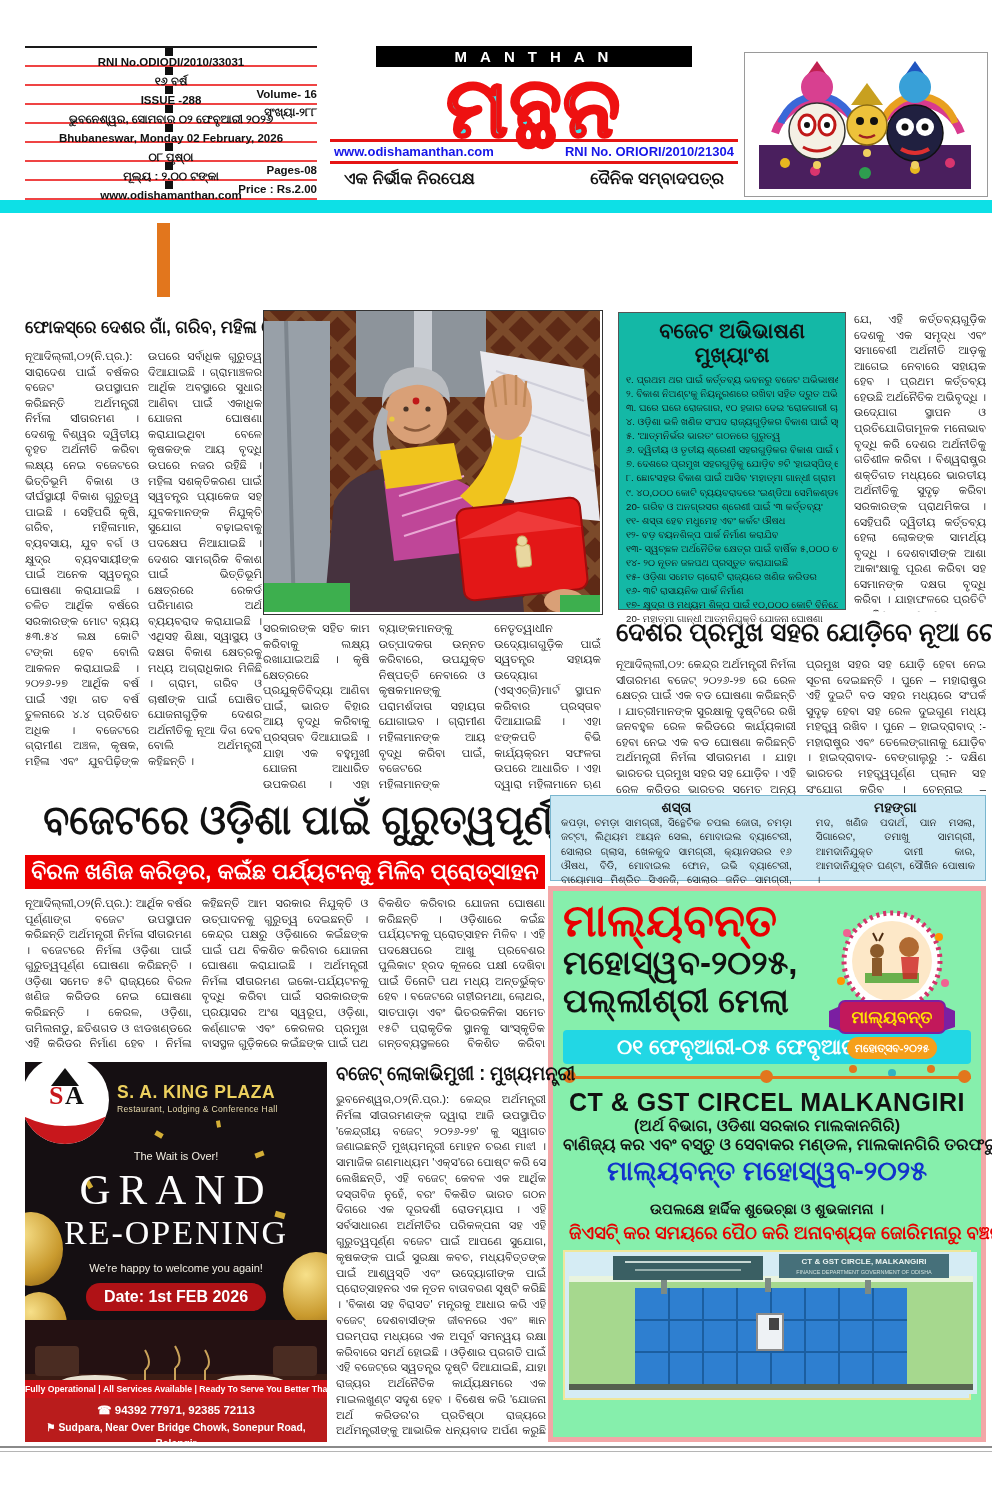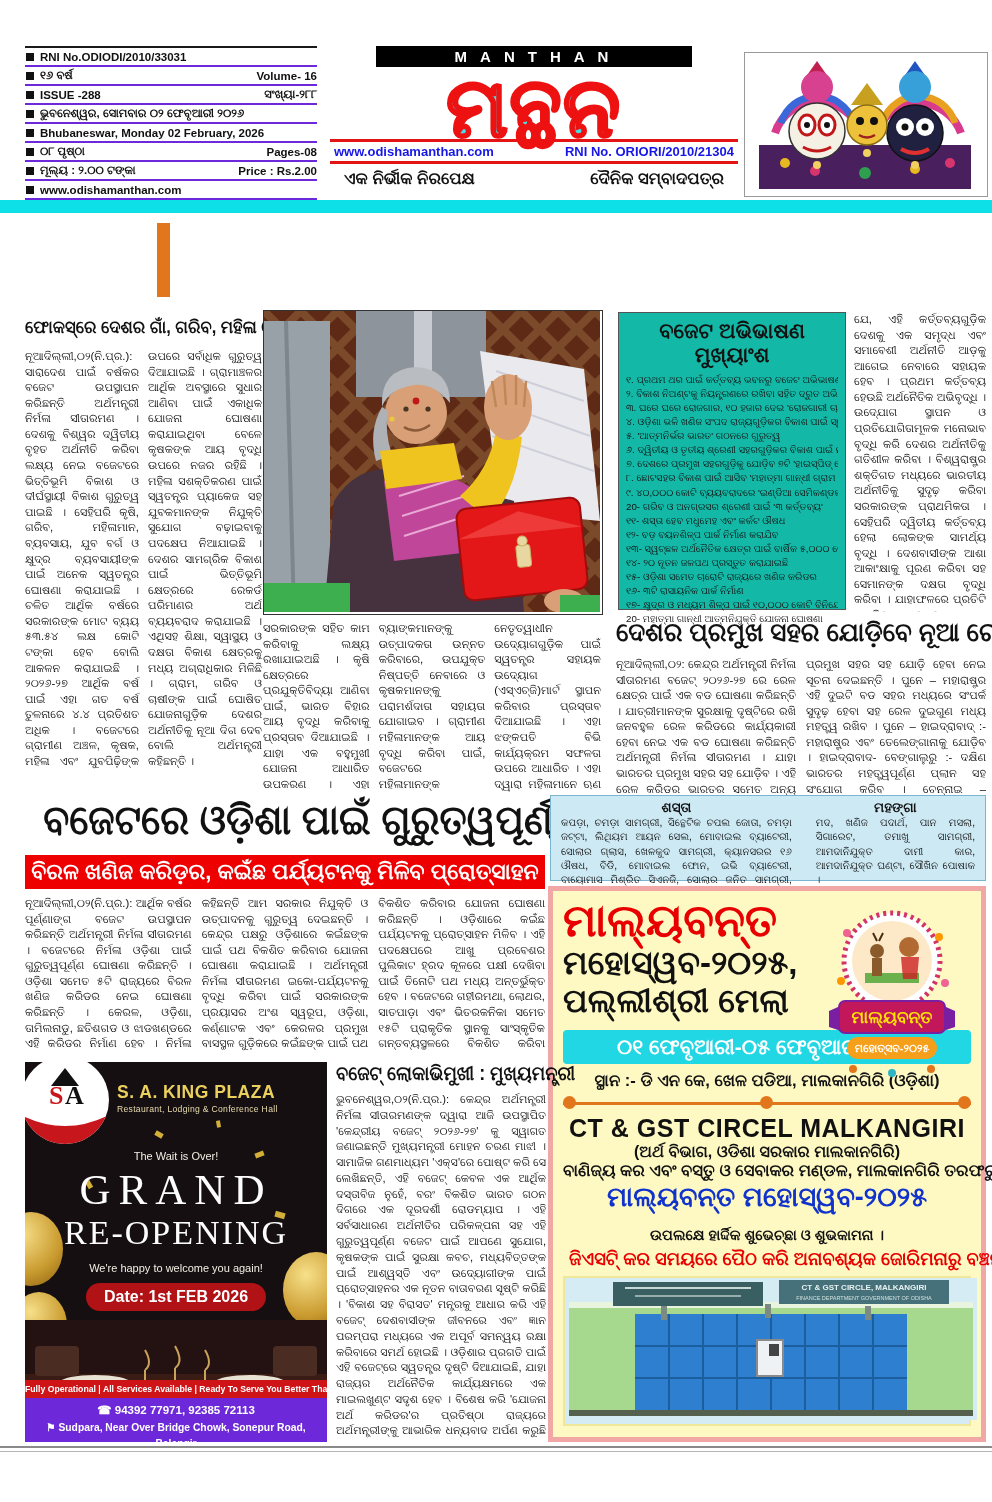--- a/index.html
+++ b/index.html
@@ -1,20 +1,20 @@
 <!DOCTYPE html>
 <html><head>
 <meta charset="utf-8">
 <style>
   html,body{margin:0;padding:0;background:#e8e8e8;}
   .page{position:relative;width:992px;height:1502px;background:#fff;margin:0 auto;
         font-family:"Liberation Sans",sans-serif;color:#111;overflow:hidden;}
   
   .info-box{position:absolute;left:25px;top:46px;width:292px;border-top:2px solid #1a1a1a;}
-  .info-row{display:flex;align-items:center;border-bottom:2px solid #6d28d9;height:17px;font-size:11.5px;font-weight:bold;}
+  .info-row{display:flex;align-items:center;border-bottom:2px solid #ef4444;height:17px;font-size:11.5px;font-weight:bold;flex-direction:column;}
   .sq{width:8px;height:8px;background:#111;margin:0 6px 0 1px;flex:none;}
   .info-l{white-space:nowrap;}
   .info-r{margin-left:auto;white-space:nowrap;}
   .mast{position:absolute;left:330px;top:46px;width:408px;text-align:center;}
   .mast-bar{background:#000;color:#fff;font-weight:bold;letter-spacing:13px;font-size:15px;height:21px;line-height:21px;width:316px;margin:0 auto;padding-left:8px;box-sizing:border-box;}
   .mast-logo{position:relative;z-index:2;font-size:82px;line-height:1.0;height:98px;font-weight:bold;color:#3fe3ec;
              -webkit-text-stroke:3px #ee1111;letter-spacing:2px;}
   .mast-links{display:flex;justify-content:space-between;border-top:3px solid #e51414;border-bottom:3px solid #e51414;
               padding:2px 4px;font-size:13px;font-weight:bold;color:#1616e8;margin-top:-26px;position:relative;z-index:1;}
   .mast-tags{display:flex;justify-content:space-between;font-size:16.5px;font-weight:bold;padding:5px 14px 0 14px;}
@@ -42,21 +42,21 @@
           font-size:22px;font-weight:bold;line-height:34px;white-space:nowrap;}
   .od-body{position:absolute;left:25px;top:896px;width:520px;height:162px;column-count:3;column-gap:10px;}
   
   .price-box{position:absolute;left:550px;top:795px;width:436px;height:86px;background:#cde9f4;border:1px solid #79b6cf;
              display:flex;padding:4px 10px;box-sizing:border-box;gap:24px;}
   .price-col1{flex:1.45;}
   .price-col2{flex:1;}
   .price-title{text-align:center;font-weight:bold;font-size:13.5px;}
   .price-items{font-size:10.2px;line-height:1.4;text-align:justify;}
   
-  .maly{position:absolute;left:548px;top:886px;width:438px;height:556px;background:#fef9c3;border:5px solid #f2a7a7;
+  .maly{position:absolute;left:548px;top:886px;width:438px;height:556px;background:#86efac;border:5px solid #f2a7a7;
         box-sizing:border-box;padding:6px 10px;}
   .maly-title{color:#e80000;font-size:45px;font-weight:bold;line-height:1.05;}
   .maly-sub{font-size:33px;font-weight:bold;line-height:1.15;}
   .maly-emblem{position:absolute;right:14px;top:12px;width:150px;height:180px;}
   .maly-date{background:#22d7e4;color:#fff;font-weight:bold;font-size:21px;text-align:center;border-radius:4px;
              height:34px;line-height:34px;margin-top:10px;white-space:nowrap;}
   .maly-venue{text-align:center;font-weight:bold;font-size:16.5px;margin-top:7px;white-space:nowrap;}
   .maly-div{position:relative;height:14px;margin:6px 0 4px 0;}
   .maly-div .line{position:absolute;top:6px;left:0;right:0;border-top:3px solid #e2761d;}
   .maly-div .dot{position:absolute;top:0;width:13px;height:13px;border-radius:50%;background:#e2761d;}
@@ -75,21 +75,21 @@
   .kp-title{position:absolute;left:92px;top:20px;color:#ecd05e;font-weight:bold;font-size:17.5px;letter-spacing:0.5px;white-space:nowrap;}
   .kp-sub{position:absolute;left:92px;top:42px;font-size:8.6px;color:#e9dcae;letter-spacing:0.3px;white-space:nowrap;}
   .kp-wait{position:absolute;left:0;right:0;top:88px;text-align:center;font-size:11px;color:#f2eee2;}
   .kp-grand{position:absolute;left:0;right:0;top:103px;text-align:center;font-family:"Liberation Serif",serif;font-size:43px;letter-spacing:8px;color:#fdfdfd;}
   .kp-reopen{position:absolute;left:0;right:0;top:152px;text-align:center;font-family:"Liberation Serif",serif;font-size:34px;letter-spacing:2px;color:#fdfdfd;white-space:nowrap;}
   .kp-welcome{position:absolute;left:0;right:0;top:200px;text-align:center;font-size:11px;color:#f2eee2;}
   .kp-date{position:absolute;left:50%;transform:translateX(-50%);top:221px;background:#b01216;border-radius:18px;
            padding:5px 18px;font-size:16px;font-weight:bold;white-space:nowrap;}
   .kp-scene{position:absolute;left:0;right:0;top:258px;height:78px;}
   .kp-red{position:absolute;left:0;right:0;bottom:44px;background:#cf1418;font-size:8.7px;font-weight:bold;text-align:center;padding:4px 0;white-space:nowrap;}
-  .kp-black{position:absolute;left:0;right:0;bottom:0;height:44px;background:#6d28d9;text-align:center;font-size:11.5px;font-weight:bold;padding-top:4px;box-sizing:border-box;}
+  .kp-black{position:absolute;left:0;right:0;bottom:0;height:44px;background:#b91c1c;text-align:center;font-size:11.5px;font-weight:bold;padding-top:4px;box-sizing:border-box;}
   .kp-black div{line-height:1.55;}
   
   .cm{position:absolute;left:336px;top:1062px;width:210px;}
   .cm-head{font-size:19.5px;font-weight:bold;white-space:nowrap;transform:scaleX(0.92);transform-origin:left;}
   .cm-body{margin-top:7px;font-size:11.2px;line-height:1.41;text-align:justify;height:350px;overflow:hidden;}
   .bottom-rule{position:absolute;left:0;top:1446px;width:992px;height:3px;border-top:2px solid #8a8a8a;border-bottom:1px solid #b5b5b5;}
 </style>
 </head>
 <body>
 
@@ -317,21 +317,20 @@
         <rect x="22" y="98" width="106" height="32" rx="6" fill="#c2185b" stroke="#7b1fa2" stroke-width="2"></rect>
         <text x="75" y="120" text-anchor="middle" font-size="17" font-weight="bold" fill="#ffe400" font-family="Liberation Sans, sans-serif">ମାଲ୍ୟବନ୍ତ</text>
         <rect x="30" y="134" width="90" height="22" rx="11" fill="#f59f1b"></rect>
         <text x="75" y="149" text-anchor="middle" font-size="11" font-weight="bold" fill="#ffffff" font-family="Liberation Sans, sans-serif">ମହୋତ୍ସବ-୨୦୨୫</text>
         <circle cx="36" cy="166" r="4" fill="#e2761d"></circle>
           <circle cx="75" cy="170" r="4" fill="#2fb4c4"></circle>
           <circle cx="114" cy="166" r="4" fill="#e2761d"></circle>
       </svg>
     </div>
     <div class="maly-date">୦୧ ଫେବୃଆରୀ-୦୫ ଫେବୃଆରୀ ୨୦୨୬</div>
-    <div class="maly-venue">ସ୍ଥାନ :- ଡି ଏନ କେ, ଖେଳ ପଡିଆ, ମାଲକାନଗିରି (ଓଡ଼ିଶା)</div>
     <div class="maly-div">
       <div class="line"></div>
       <div class="dot" style="left:0;"></div>
         <div class="dot" style="left:50%;margin-left:-7px;"></div>
         <div class="dot" style="right:0;"></div>
     </div>
     <div class="maly-ct">CT &amp; GST CIRCEL MALKANGIRI</div>
     <div class="maly-ct2">(ଅର୍ଥ ବିଭାଗ, ଓଡିଶା ସରକାର ମାଲକାନଗିରି)</div>
     <div class="maly-ct3">ବାଣିଜ୍ୟ କର ଏବଂ ବସ୍ତୁ ଓ ସେବାକର ମଣ୍ଡଳ, ମାଲକାନଗିରି ତରଫରୁ</div>
     <div class="maly-fest">ମାଲ୍ୟବନ୍ତ ମହୋସ୍ୱବ-୨୦୨୫</div>

